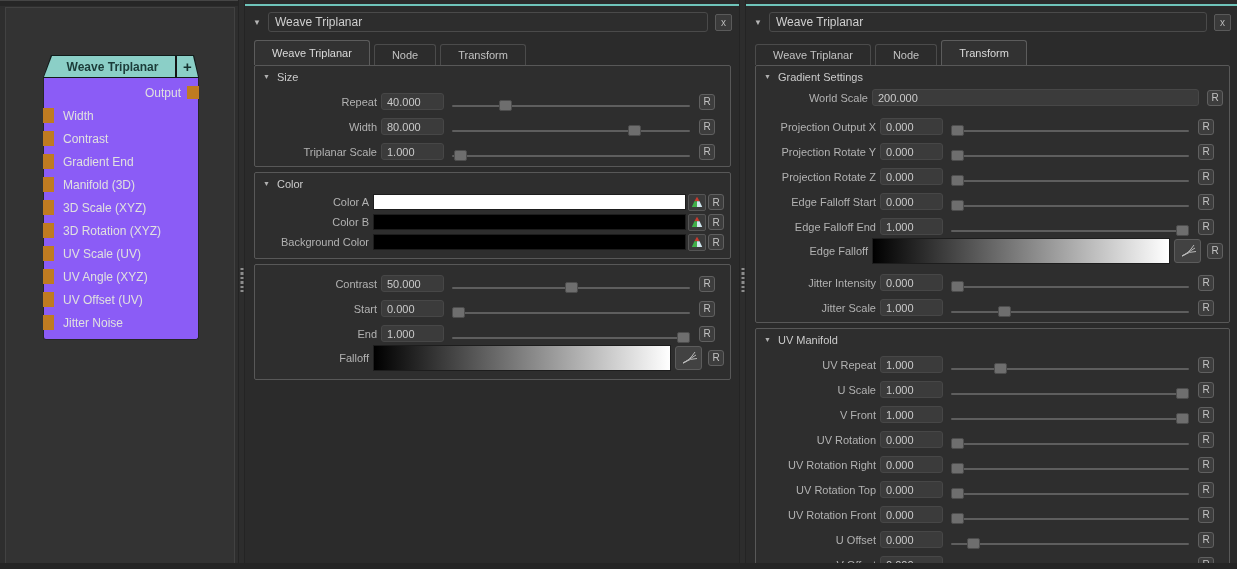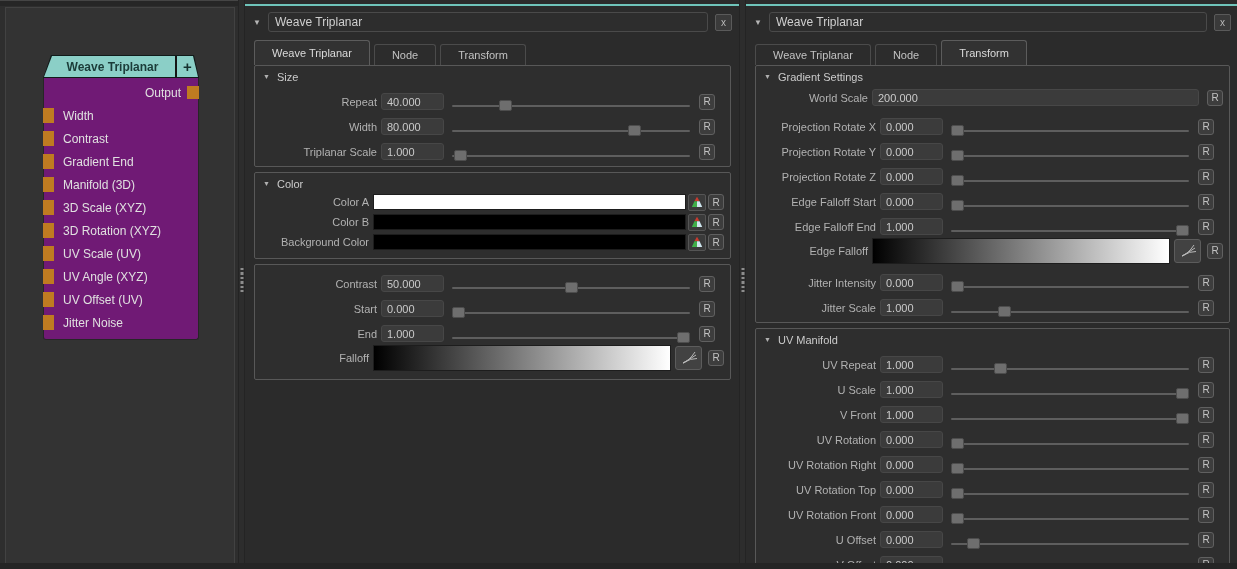--- a/index.html
+++ b/index.html
@@ -14,21 +14,21 @@
 
   .node{position:absolute;left:37px;top:47px;width:156px;}
   .node-head-outer{position:relative;height:23px;background:#101b1a;
     clip-path:polygon(8px 0,calc(100% - 5px) 0,100% 100%,0 100%);padding:0;}
   .node-head{position:absolute;inset:1px;background:#8bcfc7;
     clip-path:polygon(8px 0,calc(100% - 5px) 0,100% 100%,0 100%);
     display:flex;align-items:center;}
   .node-title{flex:1;text-align:center;font-size:12px;font-weight:bold;color:#1b3c39;padding-left:6px;}
   .node-plus{width:21px;height:100%;border-left:2px solid #151515;display:flex;align-items:center;justify-content:center;
     font-size:15px;font-weight:bold;color:#16322f;cursor:pointer;}
-  .node-body{background:#701a75;border:1px solid #262626;border-top:none;border-radius:0 0 3px 3px;padding:3px 0 5px 0;}
+  .node-body{background:#8b5cf6;border:1px solid #262626;border-top:none;border-radius:0 0 3px 3px;padding:3px 0 5px 0;}
   .node-row{position:relative;height:23px;display:flex;align-items:center;font-size:12px;color:#e0e0e0;}
   .node-row.out{justify-content:flex-end;}
   .out-label{margin-right:6px;}
   .port{width:11px;height:15px;background:#bf7b21;}
   .port.out-port{width:12px;height:13px;margin-right:-1px;}
   .port.in-port{margin-left:-1px;margin-right:9px;}
 
   
   .splitter{flex:0 0 7px;background:#2d2d2d;border-left:1px solid #242424;border-right:1px solid #242424;
     position:relative;box-sizing:border-box;cursor:col-resize;}
@@ -305,21 +305,21 @@
           <div class="sechead">
             <span class="arr">▼</span>
             <span>Gradient Settings</span>
           </div>
           <div class="row wide">
             <div class="lab">World Scale</div>
             <input class="field wide" value="200.000" style="">
             <button class="rbtn">R</button>
           </div>
           <div class="row slider">
-            <div class="lab">Projection Rotate X</div>
+            <div class="lab">Projection Output X</div>
             <input class="field" value="0.000" style="">
             <div class="slider">
               <div class="track"></div>
               <div class="handle" style="left: calc(0% + 0px);"></div>
             </div>
             <button class="rbtn">R</button>
           </div>
           <div class="row slider">
             <div class="lab">Projection Rotate Y</div>
             <input class="field" value="0.000" style="">

